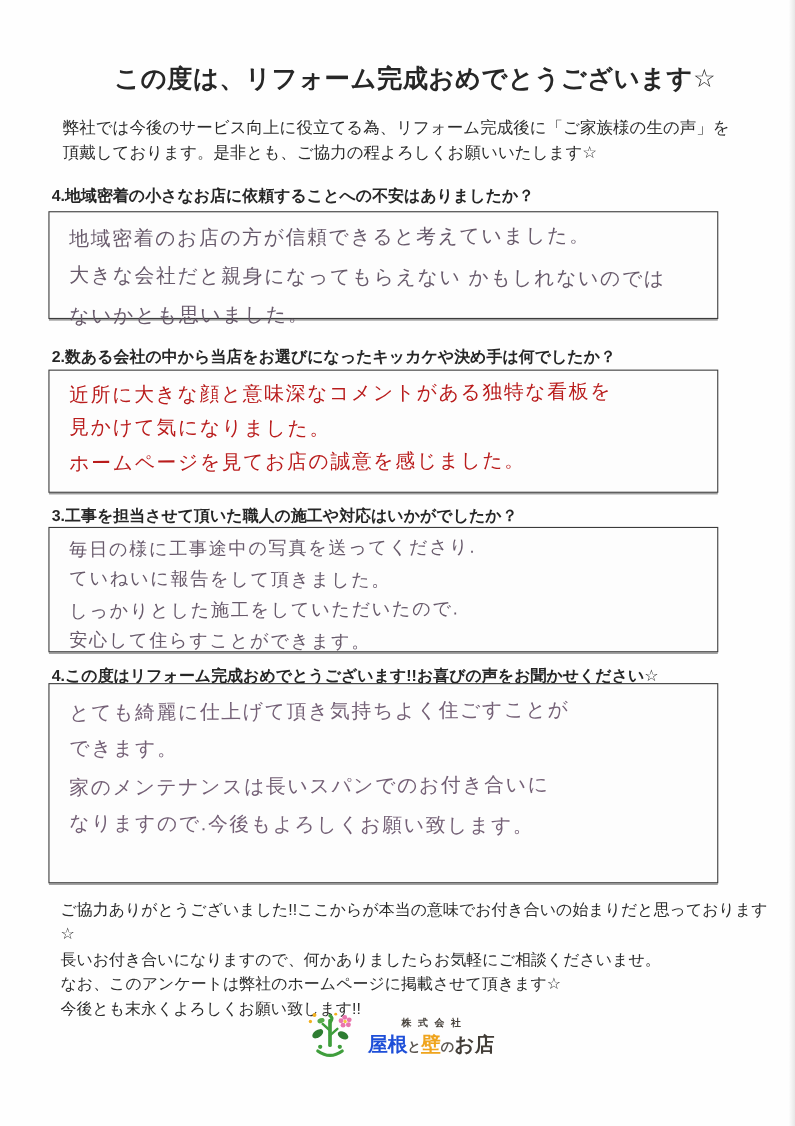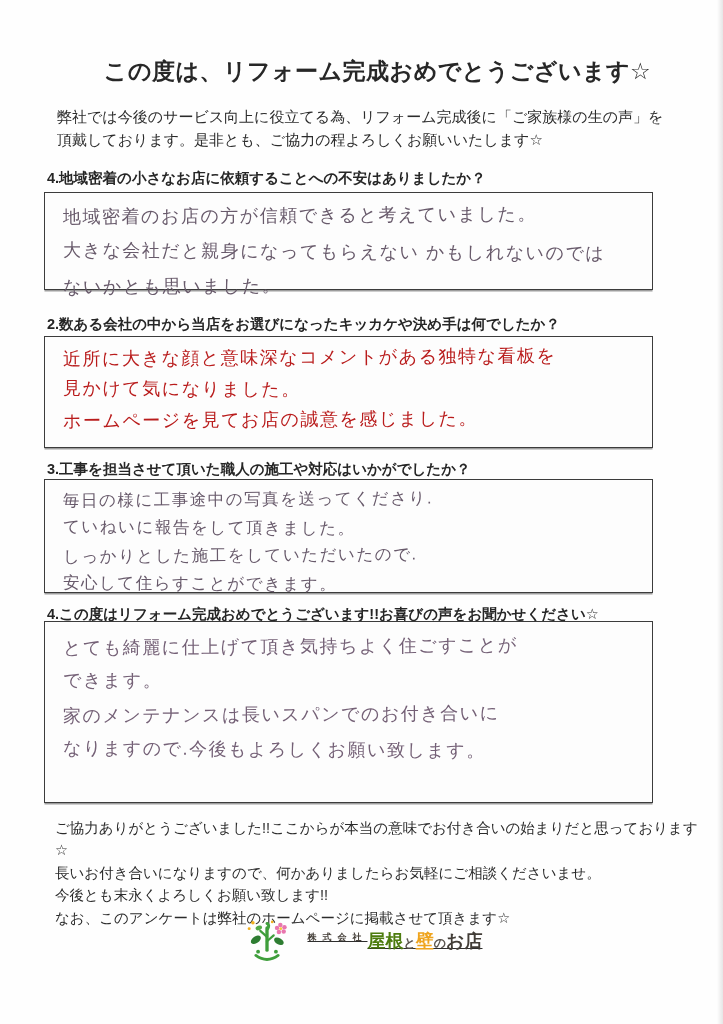--- a/index.html
+++ b/index.html
@@ -100,31 +100,31 @@
   .logo {
     position: absolute;
     top: 916px; left: 0;
     width: 100%;
     display: flex;
     justify-content: center;
     align-items: center;
     gap: 9px;
   }
   .logo-mark { width: 52px; height: 52px; }
-  .logo-text { display: flex; flex-direction: row; align-items: flex-start; text-decoration: underline; }
+  .logo-text { display: flex; flex-direction: column; align-items: center; }
   .logo-company-type {
     font-size: 9px;
     font-weight: 700;
     letter-spacing: 6px;
     text-indent: 6px;
     color: #46403a;
     margin-bottom: 2px;
   }
   .logo-name { font-size: 18px; font-weight: 700; line-height: 20px; white-space: nowrap; }
-  .seg-yane  { color: #4d7c0f; }
+  .seg-yane  { color: #1d4ed8; }
   .seg-to    { color: #5a544e; font-size: 12px; }
   .seg-kabe  { color: #efa41d; }
   .seg-no    { color: #5a544e; font-size: 12px; }
   .seg-omise { color: #423d37; }
 </style>
 </head>
 <body>
 
 <div class="sheet">
 
@@ -171,22 +171,22 @@
       <div class="hw-line">とても綺麗に仕上げて頂き気持ちよく住ごすことが</div>
       <div class="hw-line">できます。</div>
       <div class="hw-line">家のメンテナンスは長いスパンでのお付き合いに</div>
       <div class="hw-line">なりますので.今後もよろしくお願い致します。</div>
     </div>
   </div>
 
   <div class="closing">
     <div>ご協力ありがとうございました!!ここからが本当の意味でお付き合いの始まりだと思っております☆</div>
     <div>長いお付き合いになりますので、何かありましたらお気軽にご相談くださいませ。</div>
+    <div>なお、このアンケートは弊社のホームページに掲載させて頂きます☆</div>
     <div>今後とも末永くよろしくお願い致します!!</div>
-    <div>なお、このアンケートは弊社のホームページに掲載させて頂きます☆</div>
   </div>
 
   <div class="logo">
     <svg class="logo-mark" viewBox="0 0 70 70" xmlns="http://www.w3.org/2000/svg">
 
       <path d="M35 16 V46" stroke="#3f9e3c" stroke-width="4.5" stroke-linecap="round" fill="none"></path>
       <path d="M35 10 q4 2 1 7" stroke="#3f9e3c" stroke-width="4" stroke-linecap="round" fill="none"></path>
 
       <path d="M35 28 L26 20" stroke="#3f9e3c" stroke-width="3" stroke-linecap="round"></path>
       <path d="M35 34 L44 26" stroke="#3f9e3c" stroke-width="3" stroke-linecap="round"></path>

